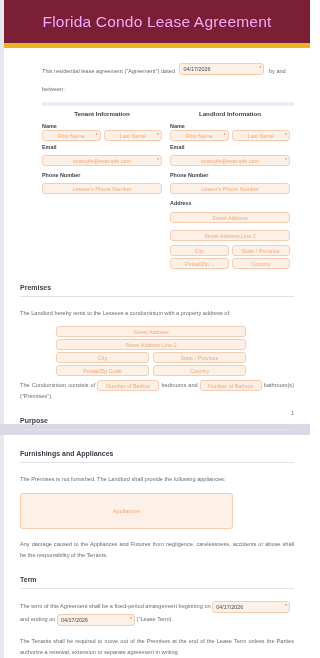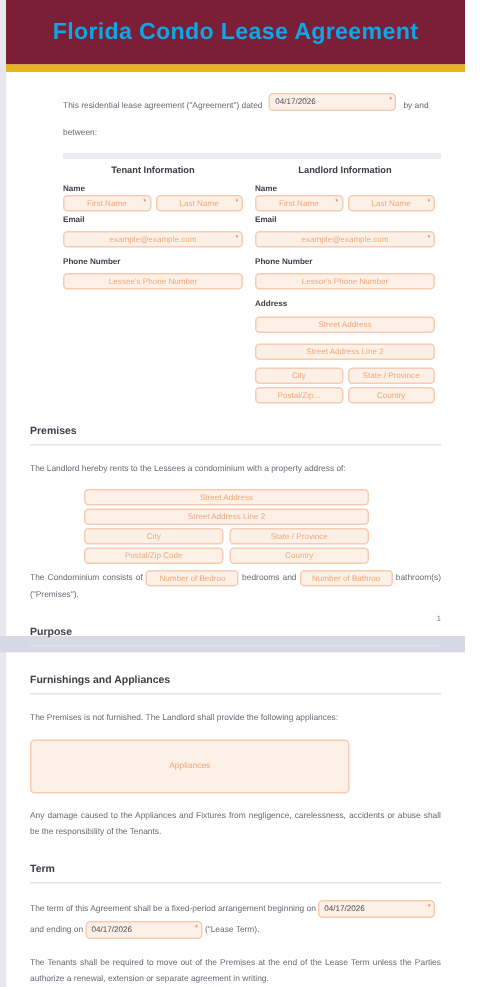--- a/index.html
+++ b/index.html
@@ -36,23 +36,23 @@
 
   
   .banner {
     background: #7a1f35;
     height: 43px;
     display: flex;
     align-items: center;
     justify-content: center;
   }
   .banner-title {
-    color: #0ea5e9;
+    color: #f0abfc;
     font-size: 15.5px;
-    font-weight: bold;
+    font-weight: normal;
     letter-spacing: .2px;
     white-space: nowrap;
   }
   .banner-rule {
     height: 5px;
     background: #e8b421;
   }
 
   
   .body-text {

